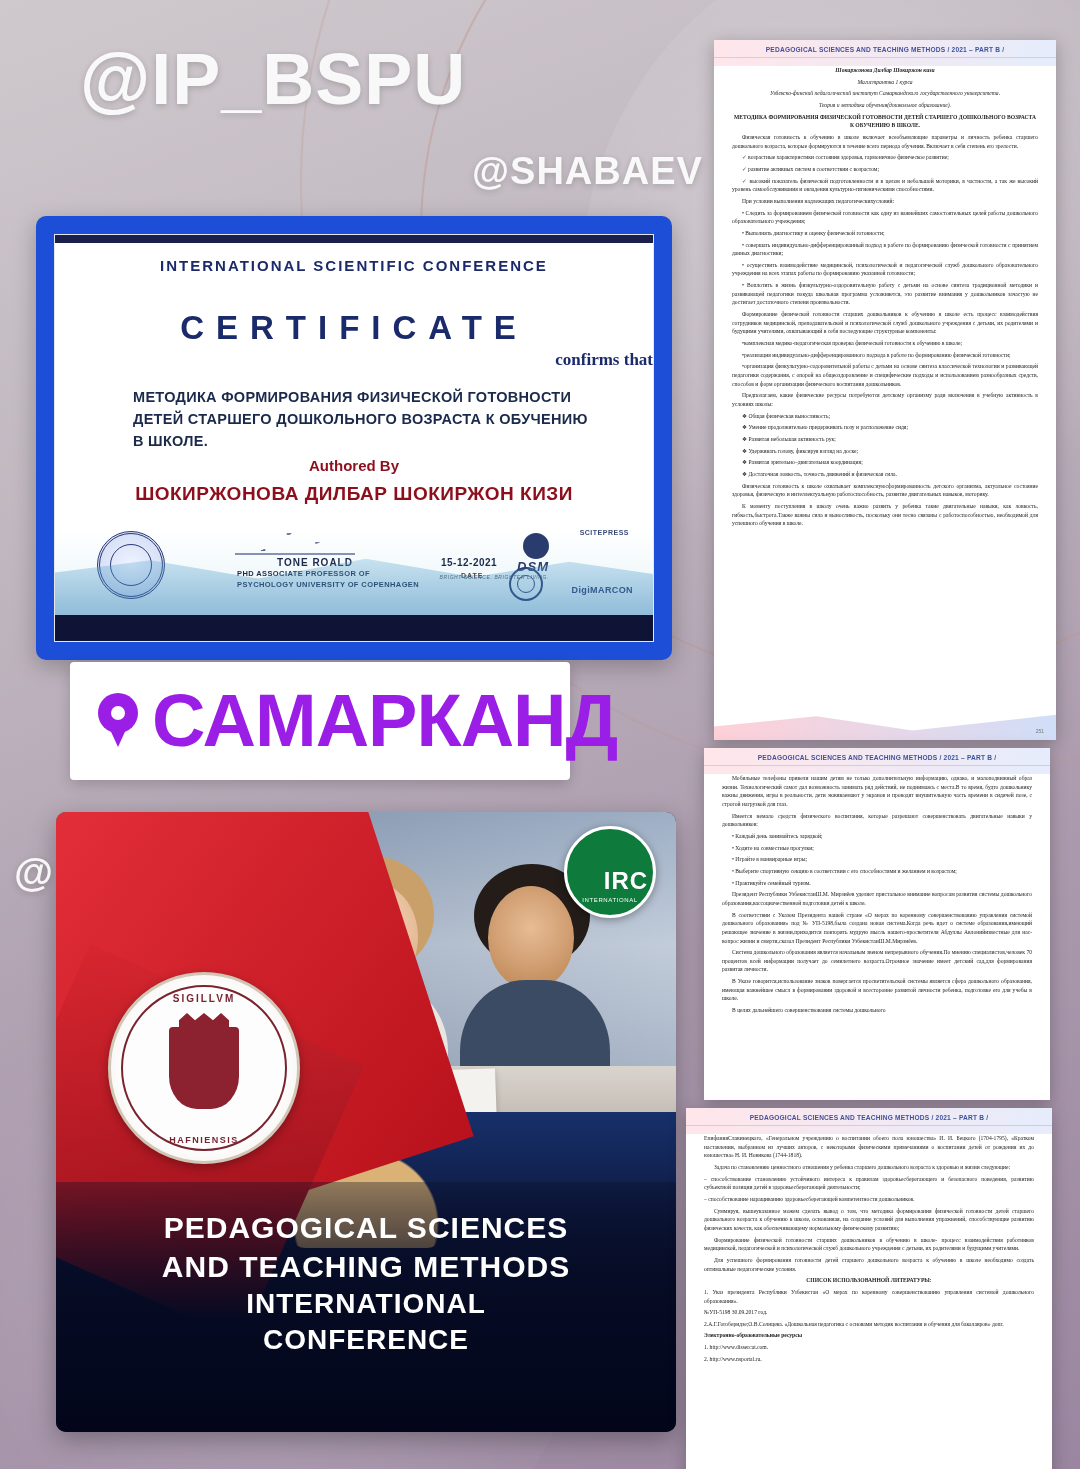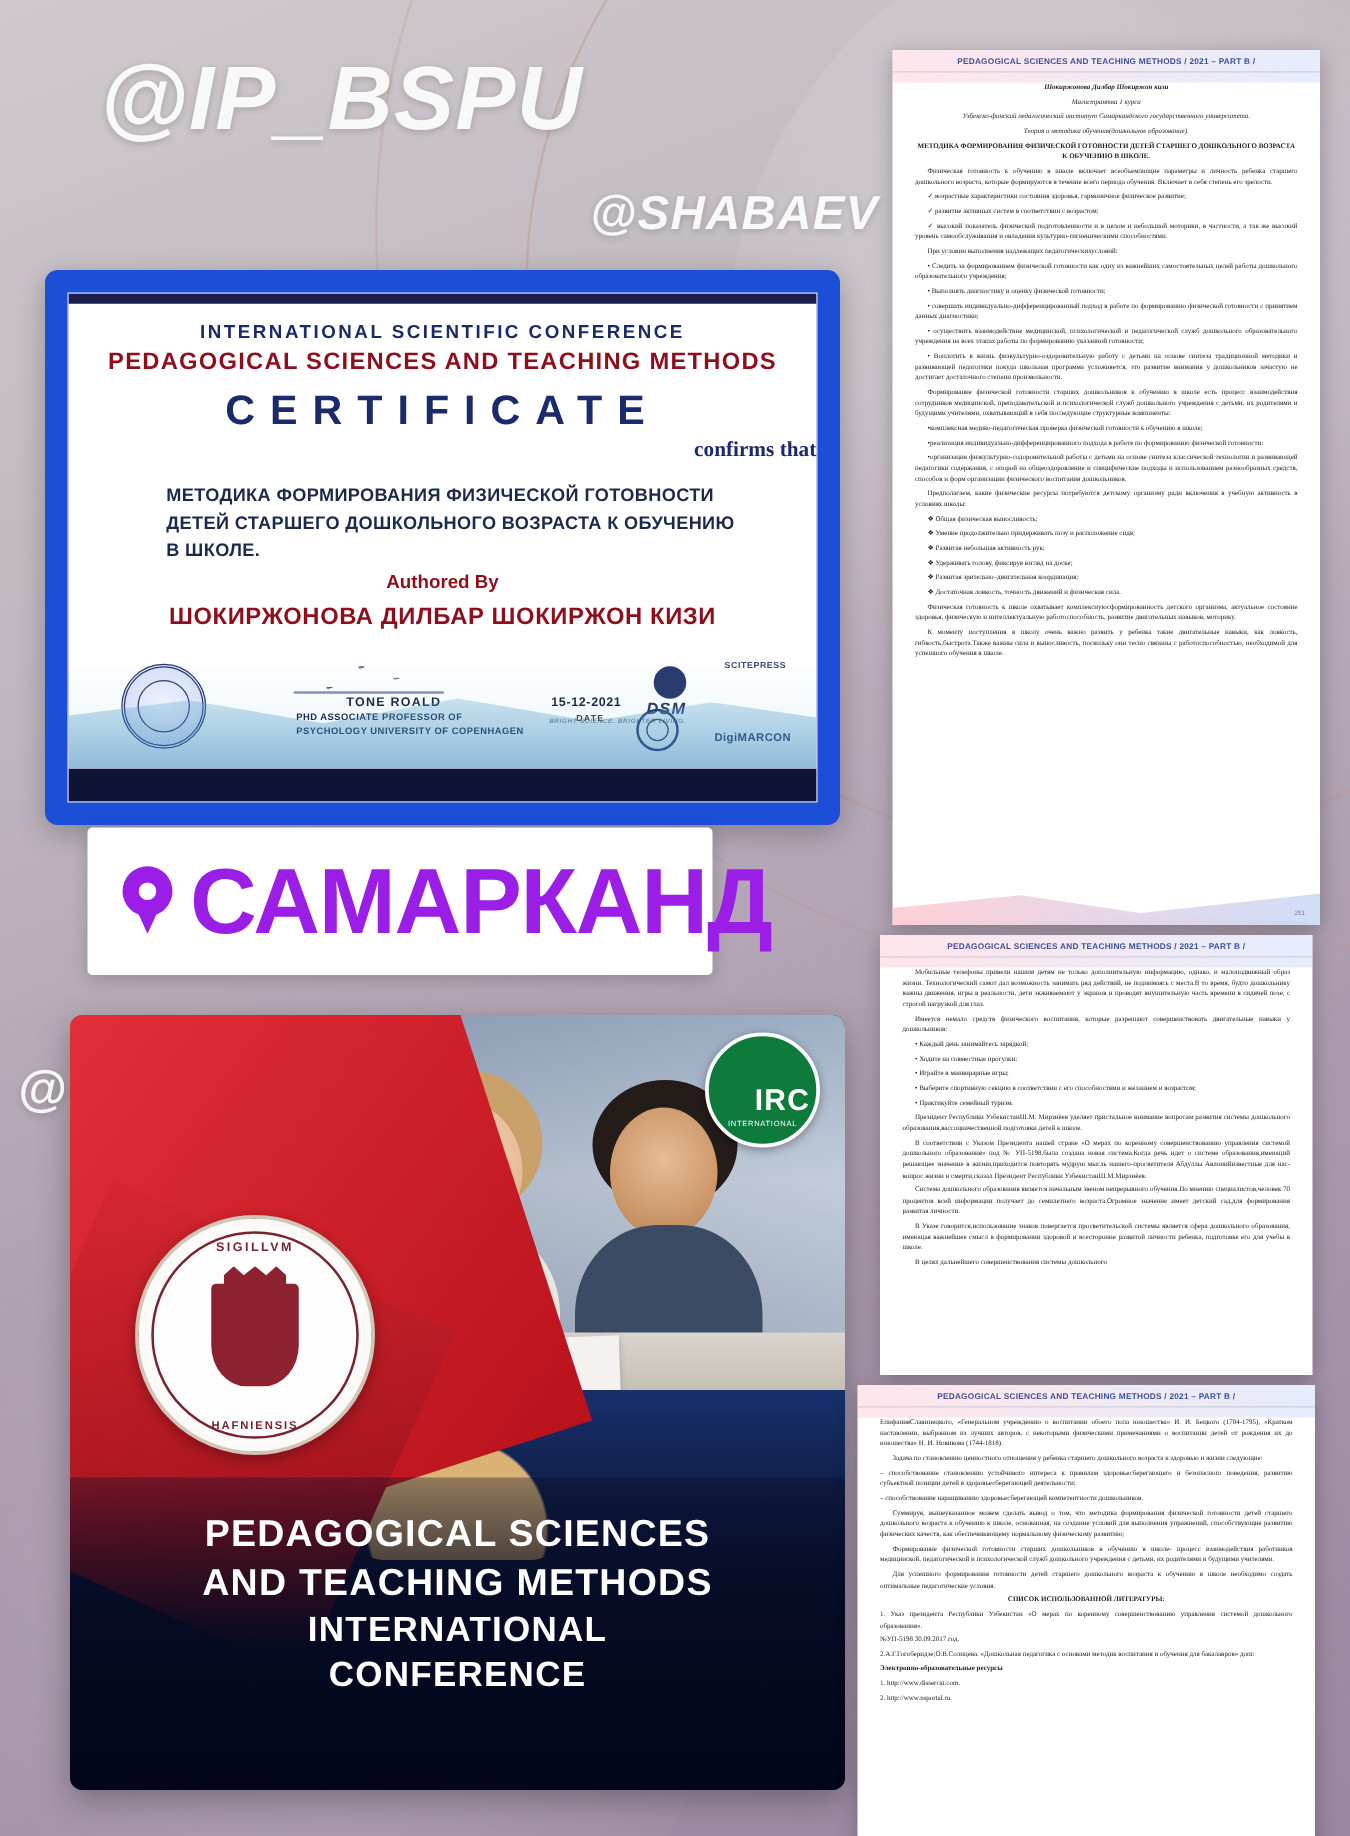--- a/index.html
+++ b/index.html
@@ -22,21 +22,20 @@
   .arc{position:absolute;border:2px solid rgba(190,150,140,.45);border-radius:50%;}
   .arc.a1{width:900px;height:900px;left:420px;top:-220px;}
   .arc.a2{width:1200px;height:1200px;left:300px;top:-420px;border-color:rgba(190,150,140,.28);}
 
   
   .wm{
     position:absolute;color:rgba(255,255,255,.92);
     font-weight:700;letter-spacing:1px;
     text-shadow:0 2px 6px rgba(0,0,0,.18);
     white-space:nowrap;
-    font-style:italic;
   }
   .wm.one{left:80px;top:38px;font-size:72px;}
   .wm.two{left:472px;top:150px;font-size:38px;}
   .wm.three{left:14px;top:850px;font-size:40px;}
 
   
   .cert-card{
     position:absolute;left:36px;top:216px;width:636px;height:444px;
     background:#1d4ed8;border-radius:10px;overflow:hidden;
     box-shadow:0 6px 22px rgba(0,0,0,.25);
@@ -256,21 +255,20 @@
 
 <div class="bg-swirl">
   <div class="arc a1"></div>
   <div class="arc a2"></div>
 </div>
 
 <div class="cert-card">
   <div class="cert-inner">
     <div class="cert-topline"></div>
     <div class="cert-h1">INTERNATIONAL SCIENTIFIC CONFERENCE</div>
-    <div class="cert-h2">PEDAGOGICAL SCIENCES AND TEACHING METHODS</div>
     <div class="cert-word">CERTIFICATE</div>
     <div class="cert-confirms">confirms that</div>
     <div class="cert-title">МЕТОДИКА ФОРМИРОВАНИЯ ФИЗИЧЕСКОЙ ГОТОВНОСТИ ДЕТЕЙ СТАРШЕГО ДОШКОЛЬНОГО ВОЗРАСТА К ОБУЧЕНИЮ В ШКОЛЕ.</div>
     <div class="cert-authored">Authored By</div>
     <div class="cert-author">ШОКИРЖОНОВА ДИЛБАР ШОКИРЖОН КИЗИ</div>
 
     <div class="seal"></div>
     <div class="sigmark"></div>
     <div class="sigline"></div>
     <div class="cert-sig-name">TONE ROALD</div>

